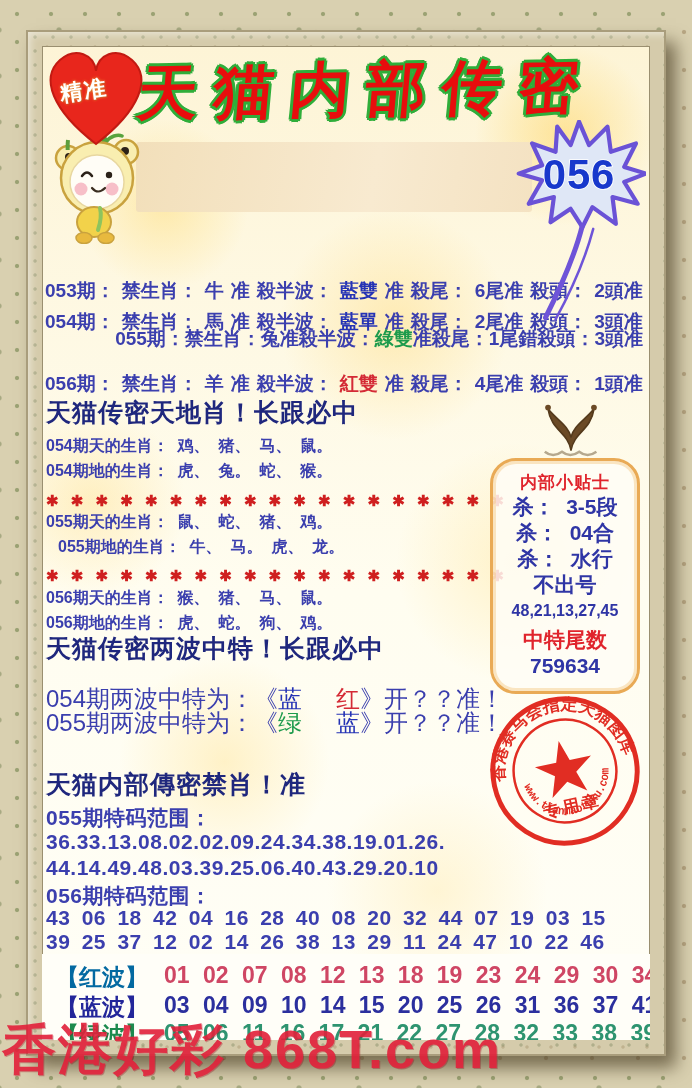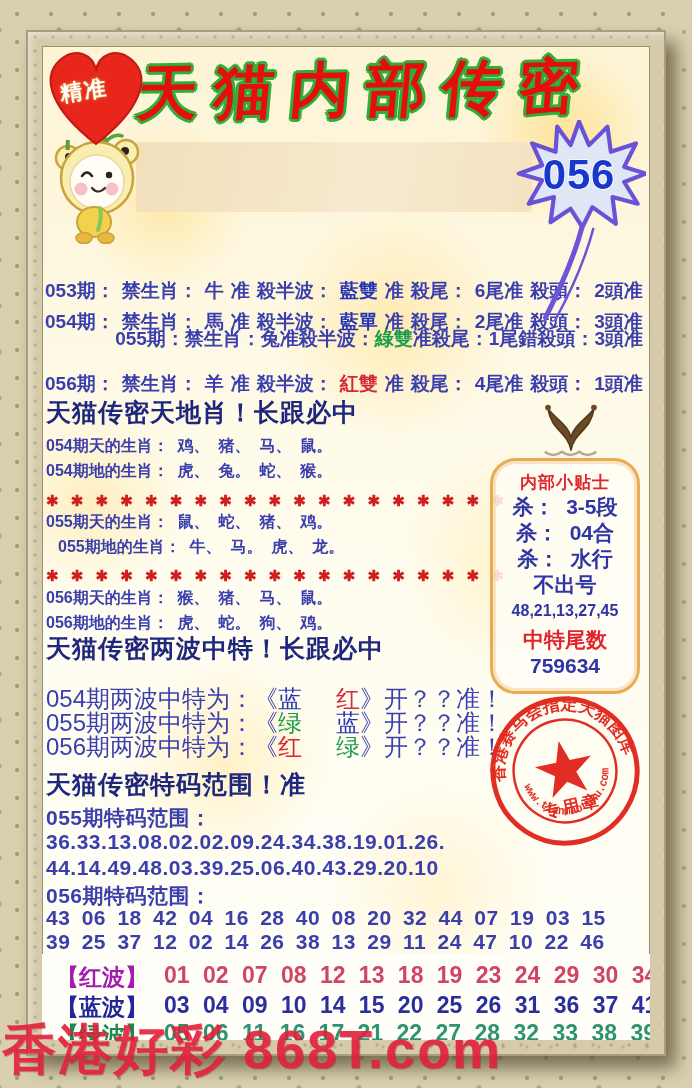--- a/index.html
+++ b/index.html
@@ -204,34 +204,33 @@
     <div class="abs blue-row" style="left:4px;top:466px;"><span>055期天的生肖：</span>  <span>鼠、  蛇、  猪、  鸡。</span></div>
     <div class="abs blue-row" style="left:16px;top:491px;"><span>055期地的生肖：</span>  <span>牛、  马。  虎、  龙。</span></div>
     <div class="abs stars" style="top:521px;">✱ ✱ ✱ ✱ ✱ ✱ ✱ ✱ ✱ ✱ ✱ ✱ ✱ ✱ ✱ ✱ ✱ ✱ ✱</div>
     <div class="abs blue-row" style="left:4px;top:542px;"><span>056期天的生肖：</span>  <span>猴、  猪、  马、  鼠。</span></div>
     <div class="abs blue-row" style="left:4px;top:567px;"><span>056期地的生肖：</span>  <span>虎、  蛇。  狗、  鸡。</span></div>
 
     <div class="abs sec-title" style="left:4px;top:586px;text-align:center;">天猫传密两波中特！长跟必中</div>
 
     <div class="abs lb-row" style="left:4px;top:637px;"><span>054期两波中特为：《</span><span class="w1" style="color: rgb(37, 51, 181);">蓝</span><span style="color: rgb(212, 42, 53);">红</span><span>》开？？准！</span></div>
     <div class="abs lb-row" style="left:4px;top:661px;"><span>055期两波中特为：《</span><span class="w1" style="color: rgb(29, 155, 76);">绿</span><span style="color: rgb(37, 51, 181);">蓝</span><span>》开？？准！</span></div>
-    <div class="abs lb-row" style="left:4px;top:685px;"><span>056期两波中特为：《</span><span class="w1" style="color: rgb(212, 42, 53);">红</span><span style="color: rgb(29, 155, 76);">绿</span><span>》开？？准！</span></div>
-
-    <div class="abs sec-title" style="left:4px;top:722px;">天猫传密特码范围！准</div>
+
+    <div class="abs sec-title" style="left:4px;top:722px;">天猫内部傳密禁肖！准</div>
 
     <div class="abs range-line" style="left:4px;top:758px;">055期特码范围：</div>
     <div class="abs range-line" style="left:4px;top:784px;">36.33.13.08.02.02.09.24.34.38.19.01.26.</div>
     <div class="abs range-line" style="left:4px;top:810px;">44.14.49.48.03.39.25.06.40.43.29.20.10</div>
     <div class="abs range-line" style="left:4px;top:836px;">056期特码范围：</div>
     <div class="abs range-line spread" style="left:4px;top:860px;">43 06 18 42 04 16 28 40 08 20 32 44 07 19 03 15</div>
     <div class="abs range-line spread" style="left:4px;top:884px;">39 25 37 12 02 14 26 38 13 29 11 24 47 10 22 46</div>
 
     <div class="abs wave-box">
       <div class="wave-row" style="top:8px;">
-        <span style="color: #a21caf;">【红波】</span>
+        <span style="color: #0369a1;">【红波】</span>
         <span class="nums" style="color: rgb(207, 70, 100);">01 02 07 08 12 13 18 19 23 24 29 30 34 35 40 45 46</span>
       </div>
       <div class="wave-row" style="top:38px;">
         <span style="color: rgb(35, 38, 154);">【蓝波】</span>
         <span class="nums" style="color: rgb(43, 47, 158);">03 04 09 10 14 15 20 25 26 31 36 37 41 42 47 48</span>
       </div>
       <div class="wave-row" style="top:66px;">
         <span style="color: rgb(28, 138, 78);">【绿波】</span>
         <span class="nums" style="color: rgb(46, 148, 112);">05 06 11 16 17 21 22 27 28 32 33 38 39 43 44 49</span>
       </div>

